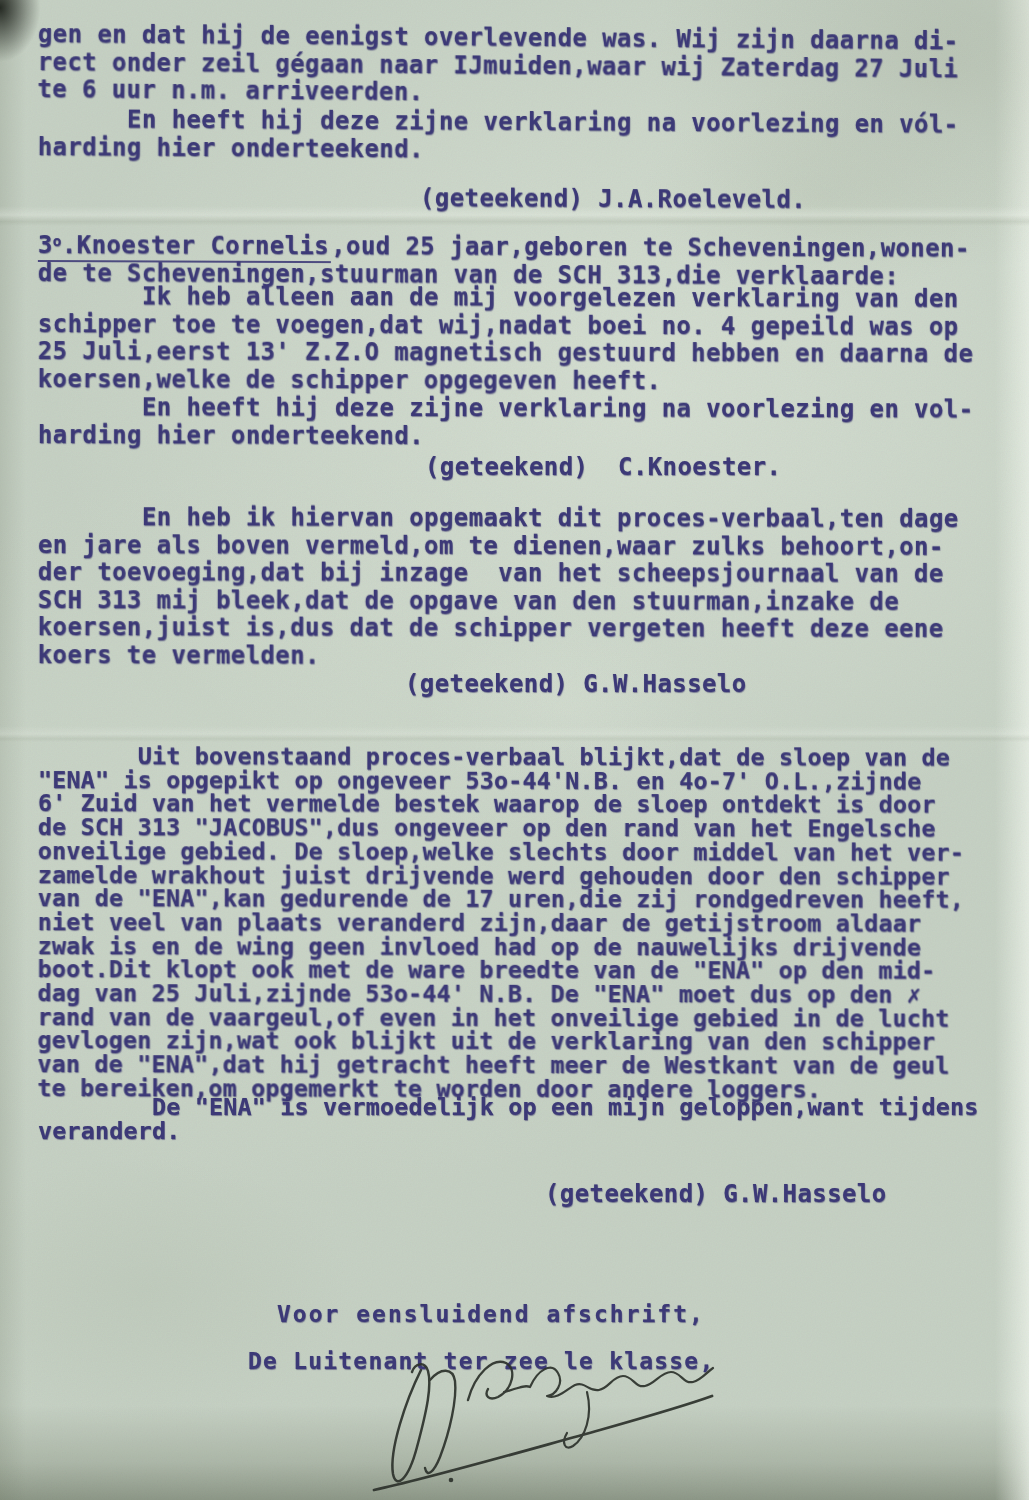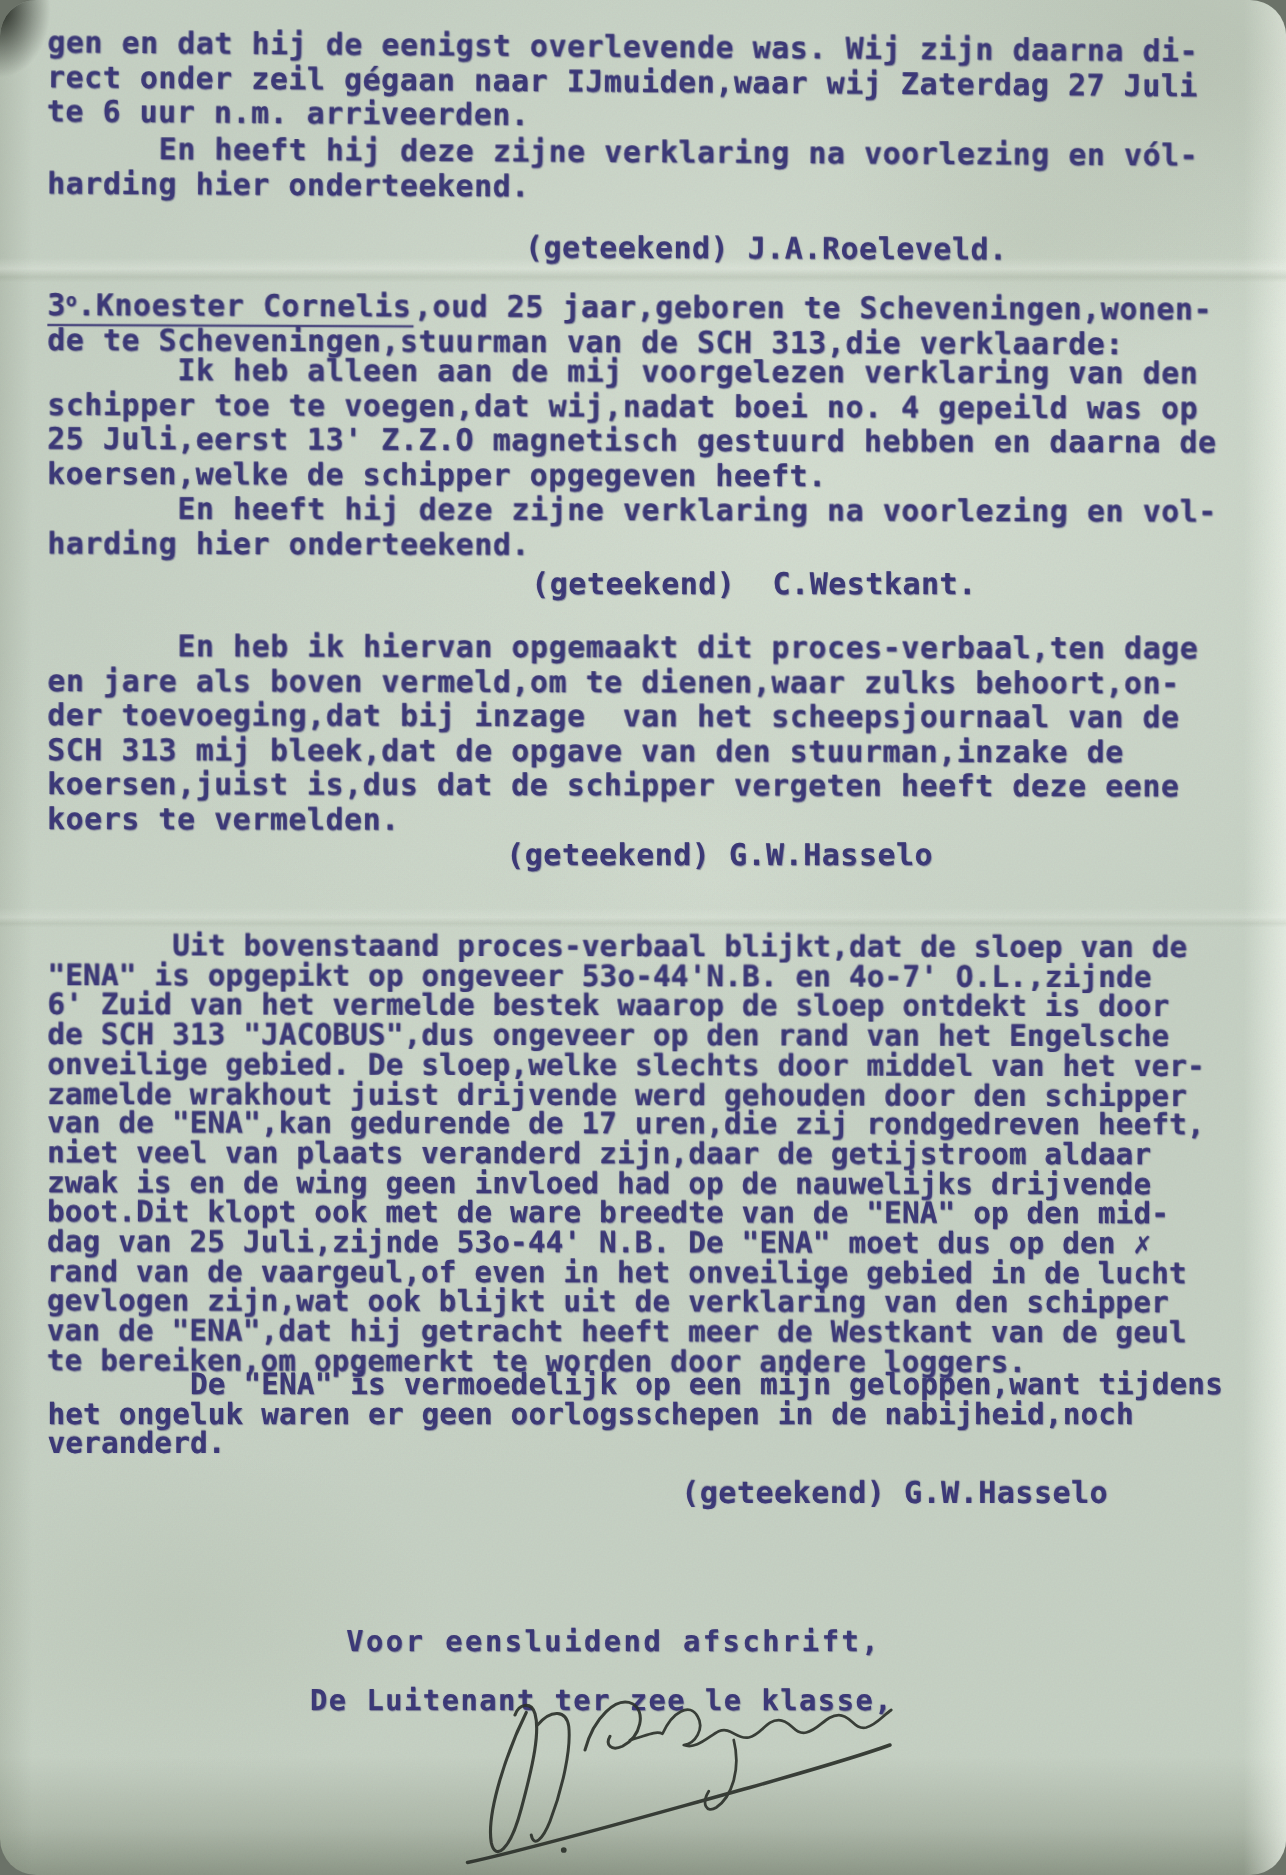--- a/index.html
+++ b/index.html
@@ -11,21 +11,20 @@
     background-image:
       radial-gradient(ellipse 820px 640px at 62% 26%, rgba(226,234,222,0.50), rgba(226,234,222,0) 72%),
       radial-gradient(ellipse 700px 500px at 30% 55%, rgba(214,224,210,0.35), rgba(214,224,210,0) 75%),
       radial-gradient(ellipse 420px 300px at 92% 4%, rgba(138,148,126,0.22), rgba(138,148,126,0) 70%),
       linear-gradient(90deg, rgba(96,106,86,0.16) 0px, rgba(96,106,86,0) 26px),
       linear-gradient(270deg, rgba(238,244,235,0.75) 0px, rgba(238,244,235,0) 34px),
       linear-gradient(0deg, rgba(62,72,52,0.42) 0px, rgba(86,96,74,0.22) 38px, rgba(86,96,74,0) 95px);
     font-family:"DejaVu Sans Mono","DejaVu Sans",monospace;
     font-weight:bold;
     color:#3c3978;
-    border-radius:29px;
   }
   .block{
     position:absolute;left:38px;
     filter:blur(0.22px);
   }
   .ln{
     white-space:pre;
     text-shadow:0.5px 0.6px 0.9px rgba(45,41,100,0.50), -0.2px -0.2px 0.7px rgba(45,41,100,0.30);
   }
   .s1{font-size:24px;line-height:27.6px;letter-spacing:0.4px;}
@@ -100,21 +99,21 @@
     <div class="ln">25 Juli,eerst 13' Z.Z.O magnetisch gestuurd hebben en daarna de</div>
     <div class="ln">koersen,welke de schipper opgegeven heeft.</div>
   </div>
 
   <div id="blkE" class="block s1">
     <div class="ln">       En heeft hij deze zijne verklaring na voorlezing en vol-</div>
     <div class="ln">harding hier onderteekend.</div>
   </div>
 
   <div id="sig2" class="block s1">
-    <div class="ln">(geteekend)  C.Westkant.</div>
+    <div class="ln">(geteekend)  C.Knoester.</div>
   </div>
 
   <div id="blkF" class="block s1">
     <div class="ln">       En heb ik hiervan opgemaakt dit proces-verbaal,ten dage</div>
     <div class="ln">en jare als boven vermeld,om te dienen,waar zulks behoort,on-</div>
     <div class="ln">der toevoeging,dat bij inzage  van het scheepsjournaal van de</div>
     <div class="ln">SCH 313 mij bleek,dat de opgave van den stuurman,inzake de</div>
     <div class="ln">koersen,juist is,dus dat de schipper vergeten heeft deze eene</div>
     <div class="ln">koers te vermelden.</div>
   </div>
@@ -136,21 +135,20 @@
     <div class="ln">boot.Dit klopt ook met de ware breedte van de "ENA" op den mid-</div>
     <div class="ln">dag van 25 Juli,zijnde 53o-44' N.B. De "ENA" moet dus op den ✗</div>
     <div class="ln">rand van de vaargeul,of even in het onveilige gebied in de lucht</div>
     <div class="ln">gevlogen zijn,wat ook blijkt uit de verklaring van den schipper</div>
     <div class="ln">van de "ENA",dat hij getracht heeft meer de Westkant van de geul</div>
     <div class="ln">te bereiken,om opgemerkt te worden door andere loggers.</div>
   </div>
 
   <div id="blkH" class="block s2">
     <div class="ln">        De "ENA" is vermoedelijk op een mijn geloppen,want tijdens</div>
-    <div class="ln">het ongeluk waren er geen oorlogsschepen in de nabijheid,noch</div>
     <div class="ln">veranderd.</div>
   </div>
 
   <div id="sig4" class="block s1">
     <div class="ln">(geteekend) G.W.Hasselo</div>
   </div>
 
   <div id="foot2" class="block s3">
     <div class="ln">De Luitenant ter zee le klasse,</div>
   </div>

